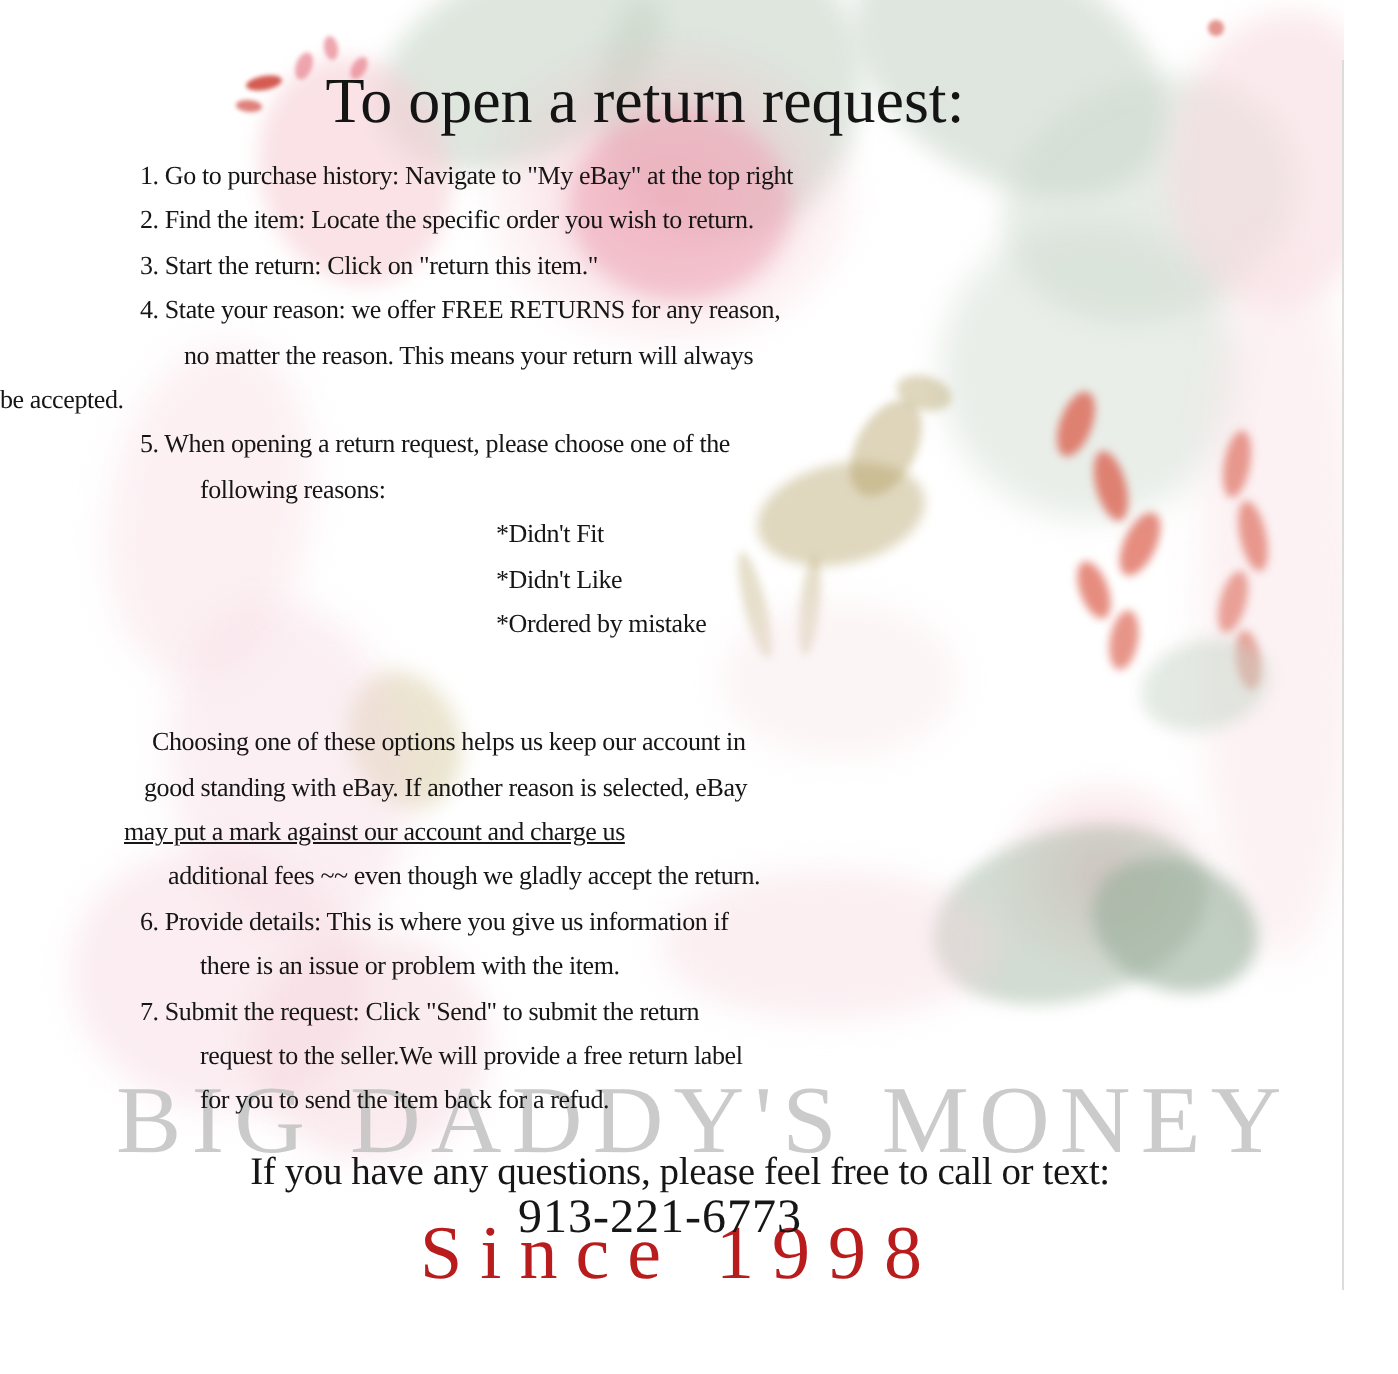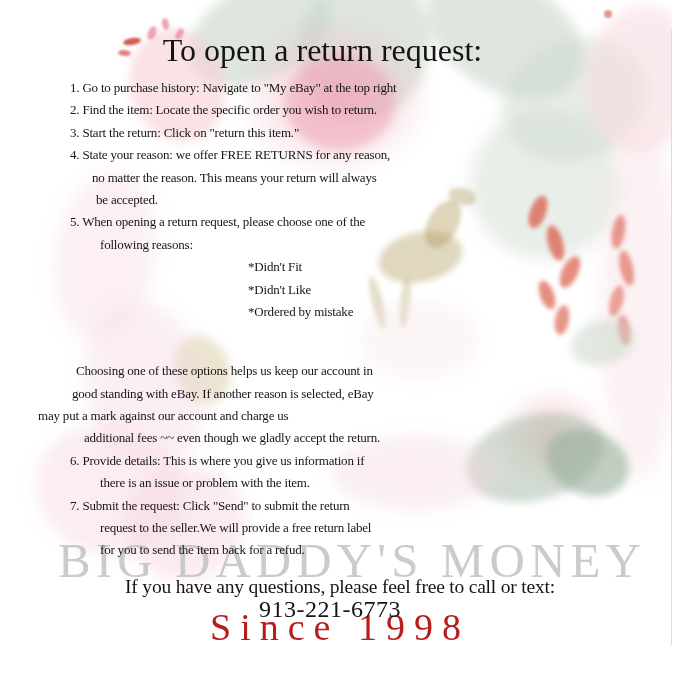--- a/index.html
+++ b/index.html
@@ -19,22 +19,22 @@
   #wm-since{position:absolute;left:10px;top:606px;width:660px;text-align:center;z-index:1;
     font-size:38px;line-height:42px;letter-spacing:9px;color:#b91c1c;white-space:nowrap;}
 
   
   #title{position:absolute;left:0;top:33px;width:645px;text-align:center;z-index:2;
     font-size:32px;line-height:34px;font-weight:500;color:#141414;}
   #body-lines{position:absolute;left:0;top:77px;width:672px;z-index:2;}
   .line{height:22.4px;font-size:13px;line-height:22.4px;letter-spacing:-0.2px;
     color:#161616;white-space:nowrap;}
   .i70{padding-left:70px;}  .i72{padding-left:72px;}  .i76{padding-left:76px;margin-top:37px;}
-  .i82{padding-left:38px;}  .i84{padding-left:84px;}  .i90{padding-left:90px;}
-  .i92{padding-left:92px;}  .i96{padding-left:96px;}  .i100{padding-left:100px;}
+  .i82{padding-left:62px;text-decoration:underline;}  .i84{padding-left:84px;}  .i90{padding-left:90px;}
+  .i92{padding-left:92px;}  .i96{}  .i100{padding-left:100px;}
   .i248{padding-left:248px;}
   #footer-contact{position:absolute;left:10px;top:576px;width:660px;text-align:center;z-index:2;
     font-size:19.5px;line-height:22px;letter-spacing:-0.2px;color:#161616;}
   #footer-phone{position:absolute;left:10px;top:598px;width:640px;text-align:center;z-index:2;
     font-size:24px;line-height:22px;letter-spacing:.5px;color:#161616;}
 </style>
 </head>
 <body>
 
 <div id="canvas">

